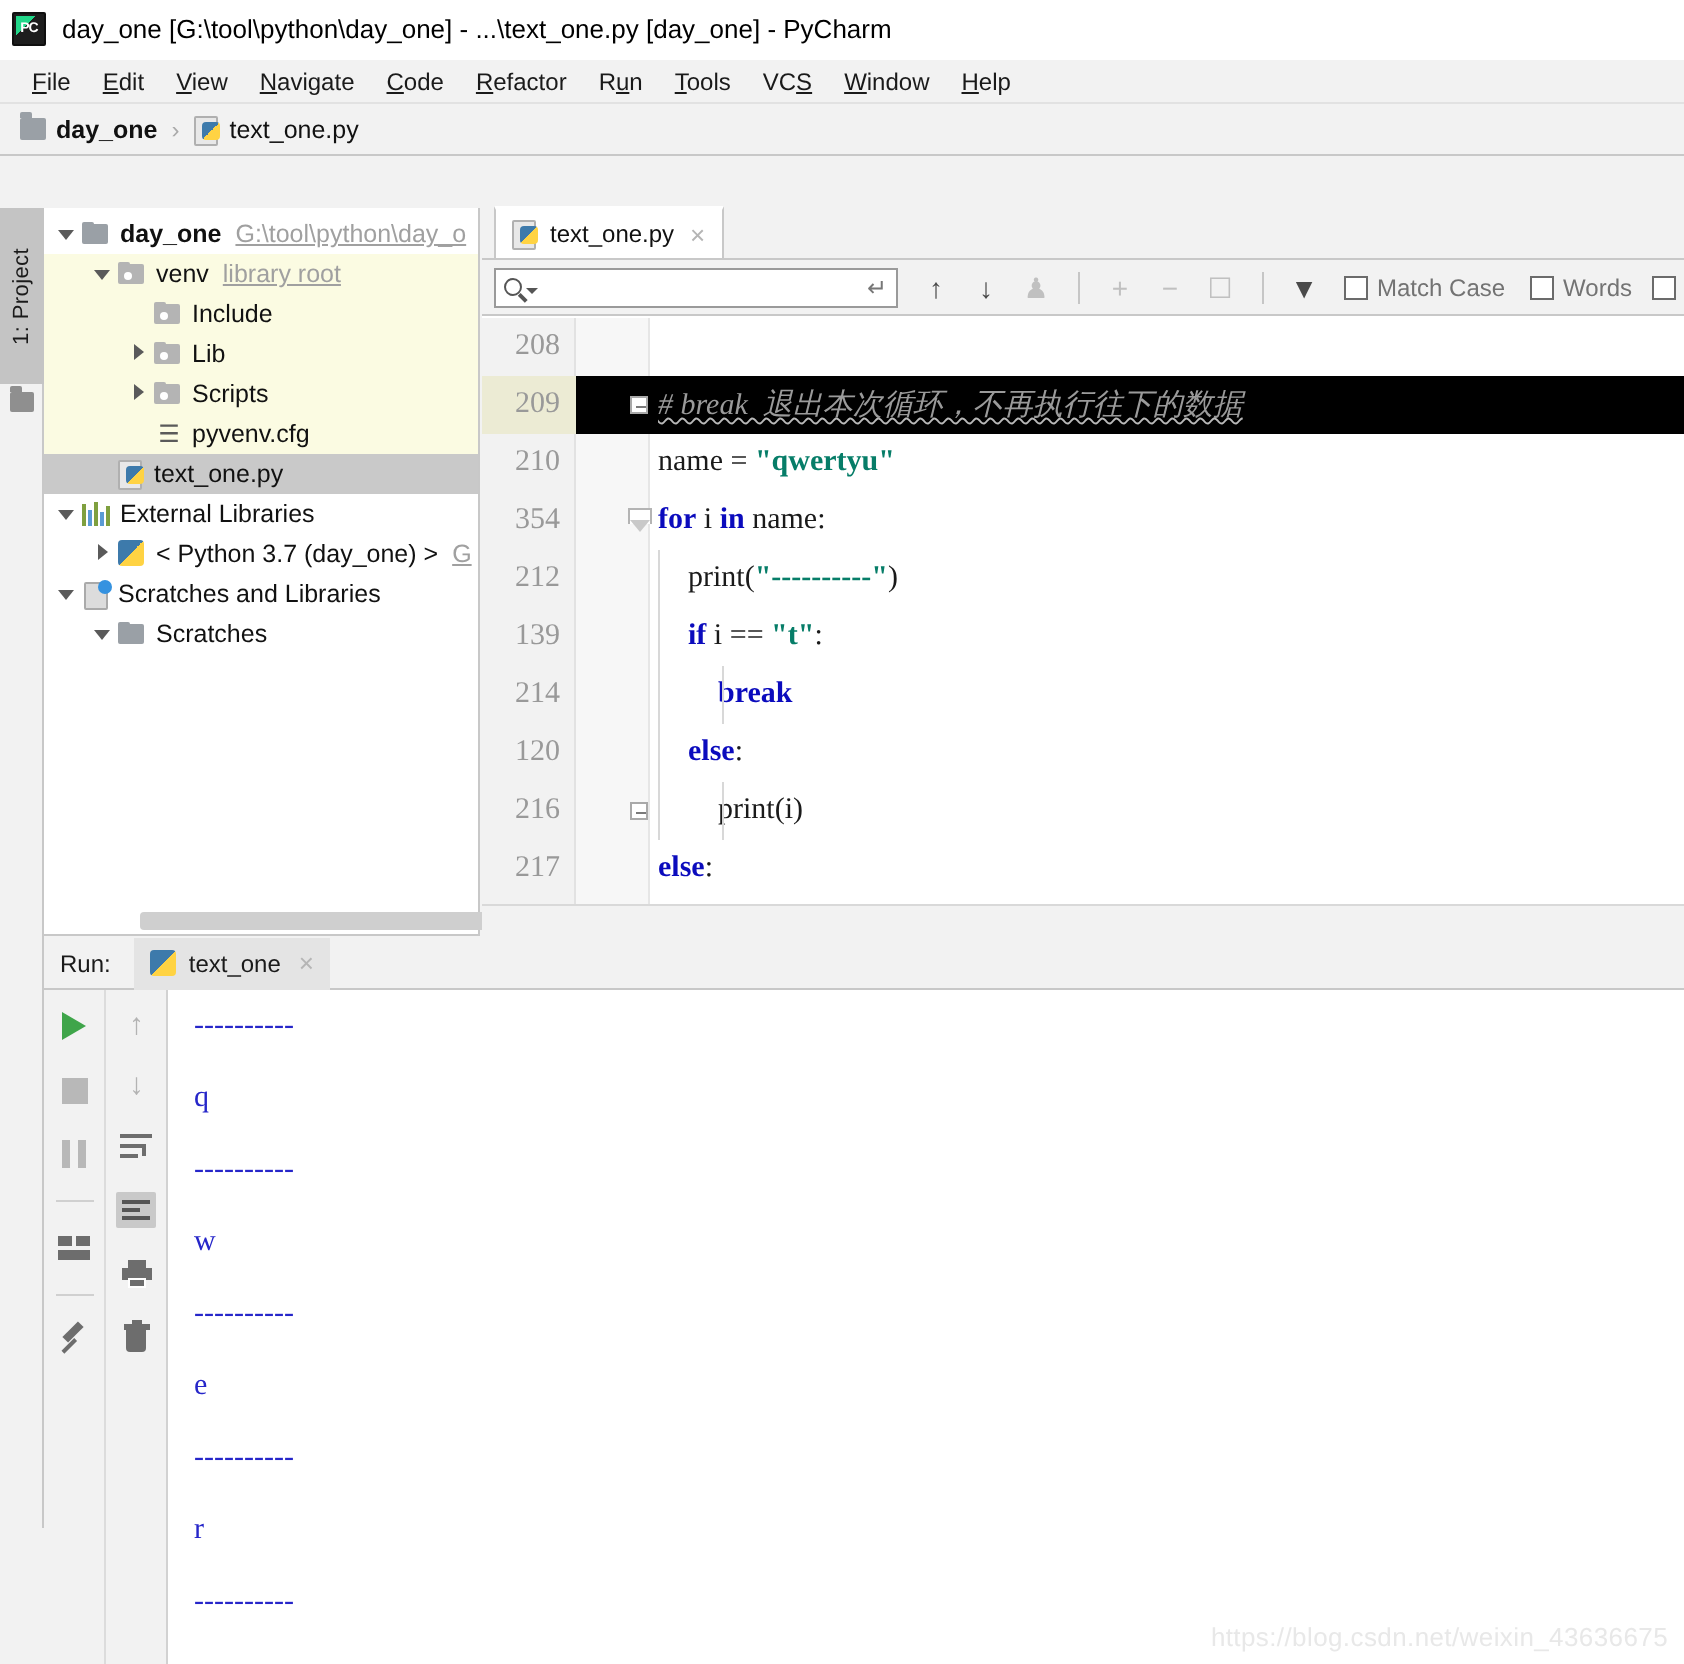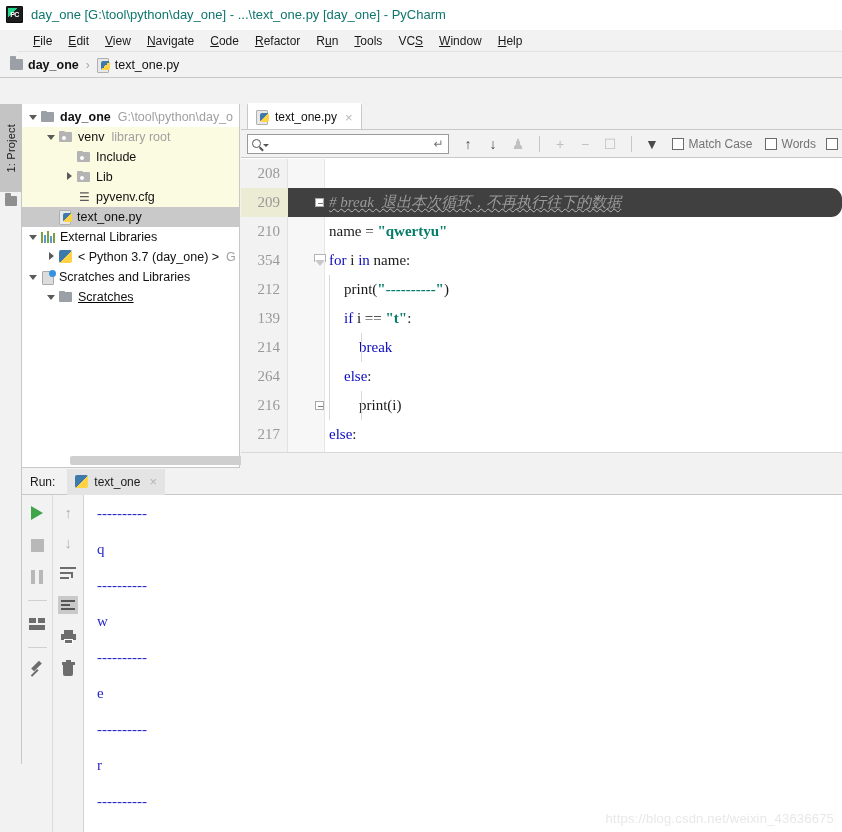--- a/index.html
+++ b/index.html
@@ -29,26 +29,26 @@
   .pc-logo::before{
     content:""; position:absolute; left:1px; top:1px; right:1px; bottom:1px;
     background:
       linear-gradient(135deg,#21d789 0%,#21d789 38%,#1d1d1d 38%,#1d1d1d 100%);
   }
   .pc-logo span{
     position:relative; z-index:2; color:#ffffff;
     font-size:7px; font-weight:bold; letter-spacing:-0.5px;
     font-family:"Liberation Sans", sans-serif;
   }
-  .title-text { font-size:13px; color:#0f766e; white-space:nowrap; }
+  .title-text { font-size:13px; color:#000000; white-space:nowrap; }
 
   
   .menubar{
     height:22px; background:#f2f2f2; display:flex; align-items:center;
-    padding-left:8px; border-bottom:1px solid #e2e2e2;margin-left:17px;
+    padding-left:8px; border-bottom:1px solid #e2e2e2;
   }
   .menu-item{
     font-size:12px; color:#1a1a1a; padding:1px 8px; white-space:nowrap;
     cursor:default;
   }
   .menu-item u { text-decoration: underline; }
 
   
   .breadcrumb{
     height:26px; background:#f2f2f2; display:flex; align-items:center;
@@ -197,21 +197,21 @@
   .ti-scratch::after{
     content:"";position:absolute;right:-1px;top:-1px;width:7px;height:7px;
     background:#3592e0;border-radius:50%;
   }
   .ti-regexp{ width:15px;height:13px;position:relative;}
   .ti-regexp .pg{position:absolute;left:3px;top:0;width:10px;height:12px;background:#dcdcdc;border:1px solid #aaa;}
   .ti-regexp .st{position:absolute;left:0;top:3px;width:9px;height:9px;border-radius:50%;background:#e8c21e;border:1px solid #b9930c;}
   .ti-regexp .bd{position:absolute;right:-1px;top:-1px;width:7px;height:7px;background:#3592e0;border-radius:50%;}
   .tlabel{ color:#111; }
   .tlabel.bold{ font-weight:bold; }
-  .tmeta{ color:#a0a0a0; margin-left:7px; }
+  .tmeta{ color:#a0a0a0; margin-left:7px;text-decoration:underline; }
 
   .proj-hscroll{
     position:absolute;left:48px;bottom:2px;width:190px;height:9px;background:#cfcfcf;border-radius:2px;
   }
 
   
   .editor-wrap{
     position:absolute; left:241px; top:104px; right:0; height:364px; background:#ffffff;
   }
   .tabbar{ height:26px; background:#f2f2f2; display:flex; align-items:flex-end;
@@ -254,33 +254,33 @@
     position:absolute;left:0;top:0;width:47px;bottom:0;background:#f2f2f2;
     border-right:1px solid #e2e2e2;
   }
   .fold-col{
     position:absolute;left:47px;top:0;width:37px;bottom:0;background:#f7f7f7;
     border-right:1px solid #e6e6e6;
   }
   .lines{ position:absolute; left:0; top:0; right:0; bottom:0; }
   .cline{
     height:29px; position:relative; display:flex; align-items:center;
-    font-family:"Liberation Serif", serif; font-size:15px;border-radius:11px;
-  }
-  .cline.hl{ background:#404040; }
+    font-family:"Liberation Serif", serif; font-size:15px;
+  }
+  .cline.hl{ background:#000000; }
   .cline.hl .lno{ background:#ecebd4; }
   .lno{
     position:absolute;left:0;top:0;width:47px;height:29px;
     display:flex;align-items:center;justify-content:flex-end;padding-right:8px;
     color:#999999; font-family:"Liberation Serif", serif; font-size:15px;
     background:transparent;
   }
   .ctext{ position:absolute; left:88px; top:0; height:29px; display:flex; align-items:center;
           white-space:pre; }
-  .kw{ color:#0b0bbd; font-weight:normal; }
+  .kw{ color:#0b0bbd; font-weight:bold; }
   .str{ color:#067d68; font-weight:bold; }
   .cmt{ color:#9a9a9a; font-style:italic; }
   .pln{ color:#1a1a1a; }
   .fold-mark{
     position:absolute; width:9px;height:9px; border:1px solid #a9a9a9; background:#fff;
     left:-14px; top:10px;
   }
   .fold-mark::after{
     content:"";position:absolute;left:1.5px;top:3.5px;width:5px;height:1px;background:#7a7a7a;
   }
@@ -437,20 +437,27 @@
           <span class="tlabel">Include</span>
         </div>
         <div class="trow hl" style="padding-left: 42px;">
           <div class="arrow right"></div>
           <div class="ti">
             <div class="ti-folder-gray" style="position:relative"></div>
           </div>
           <span class="tlabel">Lib</span>
         </div>
         <div class="trow hl" style="padding-left: 42px;">
+          <div class="arrow right"></div>
+          <div class="ti">
+            <div class="ti-folder-gray" style="position:relative"></div>
+          </div>
+          <span class="tlabel">Scripts</span>
+        </div>
+        <div class="trow hl" style="padding-left: 42px;">
           <div class="arrow "></div>
           <div class="ti ti-cfg">☰</div>
           <span class="tlabel">pyvenv.cfg</span>
         </div>
         <div class="trow sel" style="padding-left: 24px;">
           <div class="arrow "></div>
           <div class="ti ti-py"></div>
           <span class="tlabel">text_one.py</span>
         </div>
         <div class="trow" style="padding-left: 6px;">
@@ -472,21 +479,21 @@
             <div class="ti-snake"></div>
           </div>
           <span class="tlabel">&lt; Python 3.7 (day_one) &gt;</span>
           <span class="tmeta">G</span>
         </div>
         <div class="trow" style="padding-left: 6px;">
           <div class="arrow down"></div>
           <div class="ti ti-scratch"></div>
           <span class="tlabel">Scratches and Libraries</span>
         </div>
-        <div class="trow" style="padding-left: 24px; text-decoration: underline;">
+        <div class="trow" style="padding-left: 24px;">
           <div class="arrow down"></div>
           <div class="ti">
             <div class="ti-folder" style="position:relative"></div>
           </div>
           <span class="tlabel">Scratches</span>
         </div>
       </div>
     <div class="proj-hscroll"></div>
   </div>
 
@@ -559,21 +566,21 @@
             <div class="ctext"><span class="pln"> </span><span class="pln"> </span><span class="pln"> </span><span class="pln"> </span><span class="kw">if</span><span class="pln"> </span><span class="pln">i</span><span class="pln"> </span><span class="pln">=</span><span class="pln">=</span><span class="pln"> </span><span class="str">"t"</span><span class="pln">:</span></div>
             <div class="guide" style="left: 88px;"></div>
           </div>
           <div class="cline">
             <div class="lno">214</div>
             <div class="ctext"><span class="pln"> </span><span class="pln"> </span><span class="pln"> </span><span class="pln"> </span><span class="pln"> </span><span class="pln"> </span><span class="pln"> </span><span class="pln"> </span><span class="kw">break</span></div>
             <div class="guide" style="left: 88px;"></div>
             <div class="guide" style="left: 120px;"></div>
           </div>
           <div class="cline">
-            <div class="lno">264</div>
+            <div class="lno">120</div>
             <div class="ctext"><span class="pln"> </span><span class="pln"> </span><span class="pln"> </span><span class="pln"> </span><span class="kw">else</span><span class="pln">:</span></div>
             <div class="guide" style="left: 88px;"></div>
           </div>
           <div class="cline">
             <div class="lno">216</div>
             <div class="ctext"><span class="pln"> </span><span class="pln"> </span><span class="pln"> </span><span class="pln"> </span><span class="pln"> </span><span class="pln"> </span><span class="pln"> </span><span class="pln"> </span><span class="pln">print</span><span class="pln">(</span><span class="pln">i</span><span class="pln">)</span><div class="fold-mark" style="left: -14px;"></div></div>
             <div class="guide" style="left: 88px;"></div>
             <div class="guide" style="left: 120px;"></div>
           </div>
           <div class="cline">

